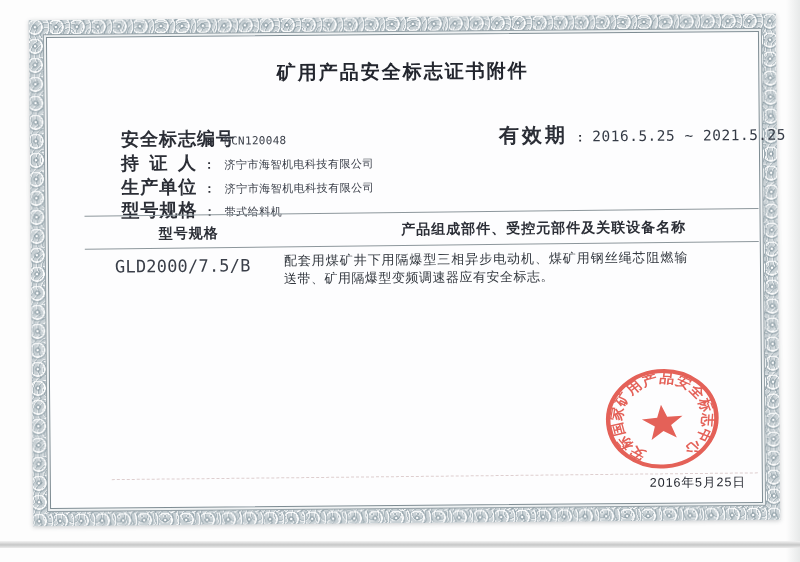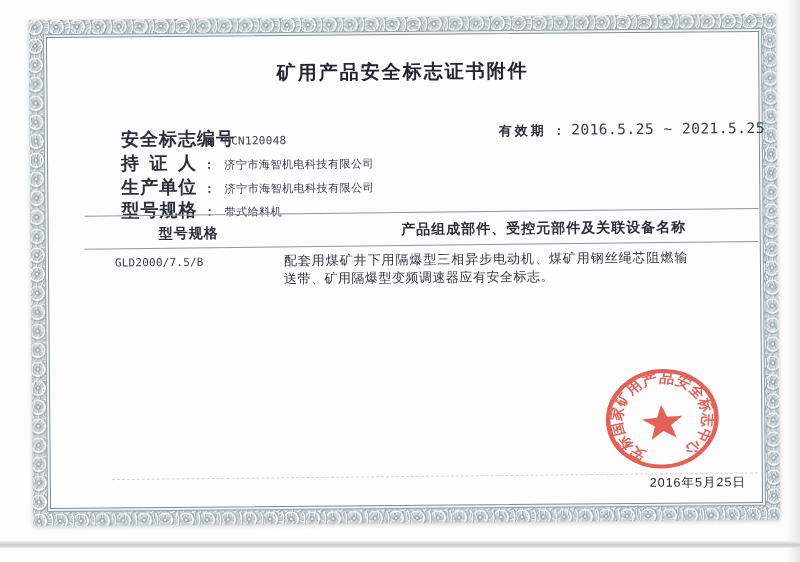--- a/index.html
+++ b/index.html
@@ -36,37 +36,37 @@
   .title{
     position:absolute;top:42px;left:0;width:100%;text-align:center;
     font-size:19px;font-weight:bold;letter-spacing:2px;color:#23262e;
   }
 
   .frow{position:absolute;display:flex;align-items:baseline;white-space:nowrap;}
   .flabel{
     display:inline-block;width:76px;font-size:18px;font-weight:bold;color:#2b2e36;
     text-align:justify;text-align-last:justify;letter-spacing:1px;
   }
-  .vlabel{font-size:13px;font-weight:bold;letter-spacing:3px;color:#2b2e36;}
+  .vlabel{font-size:20px;font-weight:bold;letter-spacing:3px;color:#2b2e36;}
   .fcolon{margin-left:10px;font-weight:bold;font-size:13px;color:#2b2e36;}
   .fval{margin-left:13px;font-size:11px;color:#3a3f49;letter-spacing:.5px;}
   .mono{font-family:"DejaVu Sans Mono","Liberation Mono",monospace;}
   .fval.sn{font-size:11px;letter-spacing:.3px;}
   .fval.validity{font-size:14.5px;margin-left:10px;letter-spacing:.5px;color:#353b46;}
 
   .rule{position:absolute;height:1px;background:#8d979c;}
   .rule1{top:195px;left:54px;width:674px;transform:rotate(-0.15deg);}
   .rule2{top:228px;left:54px;width:674px;transform:rotate(-0.15deg);}
 
   .th{position:absolute;font-size:14px;font-weight:bold;color:#2b2e36;letter-spacing:1px;}
   .th-model{top:206px;left:104px;margin-left:24px;}
   .th-components{top:204px;left:313px;width:400px;text-align:center;}
 
   .cell-model{
-    position:absolute;top:237px;left:84px;font-size:11px;color:#3a3f49;
+    position:absolute;top:237px;left:84px;font-size:17px;color:#3a3f49;
     font-family:"DejaVu Sans Mono","Liberation Mono",monospace;letter-spacing:.2px;
   }
   .cell-desc{
     position:absolute;top:234px;left:253px;width:404px;
     font-size:13px;line-height:18px;color:#33383f;letter-spacing:.5px;text-align:justify;
   }
 
   .fold-line{
     position:absolute;top:459px;left:79px;width:646px;height:0;
     border-top:1px dashed rgba(197,168,168,.55);transform:rotate(-0.1deg);

